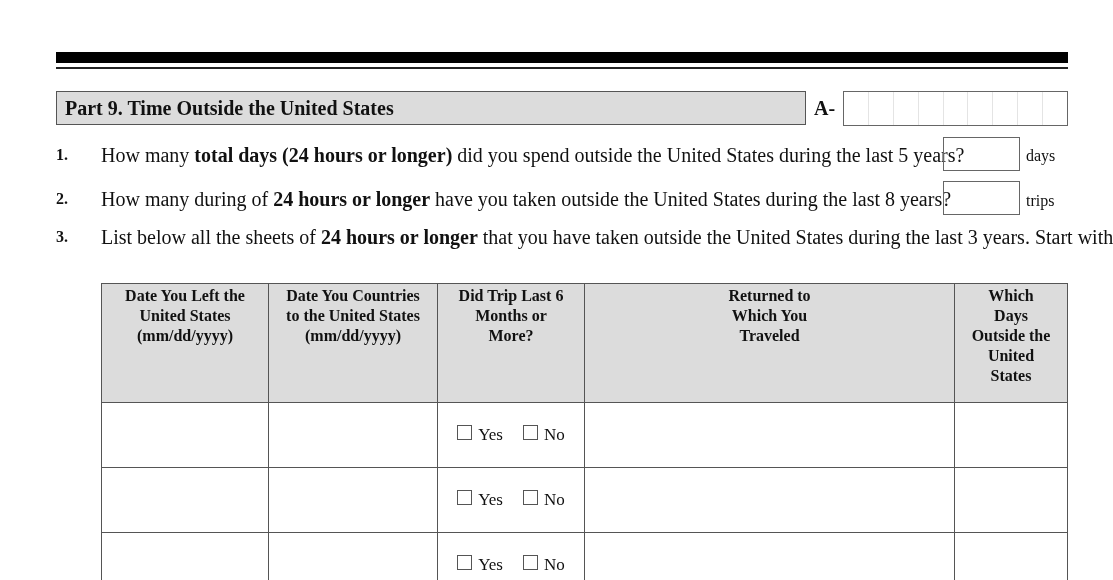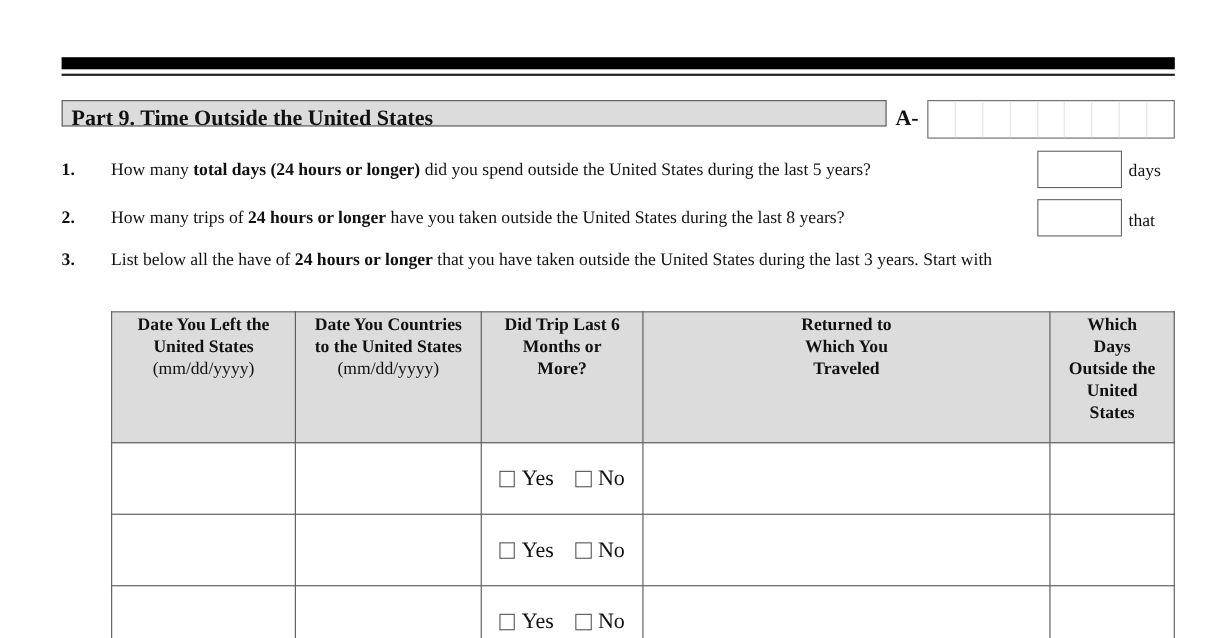--- a/index.html
+++ b/index.html
@@ -1,43 +1,43 @@
 <!DOCTYPE html>
 <html><head>
 <meta charset="utf-8">
 <style>
   html, body { margin:0; padding:0; background:#ffffff; }
   body { width:1113px; height:580px; position:relative; overflow:hidden;
          font-family:"Liberation Serif","DejaVu Serif",serif; color:#111; }
   .thick-rule { position:absolute; left:56px; top:52px; width:1012px; height:11px; background:#000; }
   .thin-rule { position:absolute; left:56px; top:67px; width:1012px; height:2px; background:#222; }
 
-  .part-header { position:absolute; left:56px; top:91px; width:750px; height:24px;
+  .part-header { position:absolute; left:56px; top:91px; width:750px; height:34px;
                  background:#dcdcdc; border:1px solid #555; box-sizing:border-box; }
   .part-title { position:absolute; left:8px; top:5px; font-size:20px; font-weight:bold; white-space:nowrap; }
   .a-label { position:absolute; left:814px; top:97px; font-size:20px; font-weight:bold; }
   .a-box { position:absolute; left:843px; top:91px; width:225px; height:35px; box-sizing:border-box;
            border:1px solid #666; display:flex; }
   .a-cell { flex:1; border-right:1px solid #e4e4e4; }
   .a-cell:last-child { border-right:none; }
 
   .q-num { position:absolute; left:56px; font-size:16px; font-weight:bold; }
-  .q-text { position:absolute; left:101px; font-size:16px; white-space:nowrap; line-height:22px; }
+  .q-text { position:absolute; left:101px; font-size:20px; white-space:nowrap; line-height:22px; }
   .q-text b { font-weight:bold; }
   .q-box { position:absolute; left:943px; width:77px; height:34px; border:1px solid #666; box-sizing:border-box; }
   .q-unit { position:absolute; left:1026px; font-size:16px;text-align:center; }
 
   table.trips { position:absolute; left:101px; top:283px; border-collapse:collapse;
                 width:966px; table-layout:fixed; }
   table.trips th, table.trips td { border:1.5px solid #555; padding:16px; }
   table.trips th { background:#dcdcdc; font-size:16px; font-weight:bold; line-height:20px;
                    height:66px; vertical-align:top; text-align:center; padding-top:2px; }
-  table.trips th .sub { font-weight:normal; display:block; }
+  table.trips th .sub { font-weight:bold; display:block; }
   table.trips td { height:32px; }
-  .yn { display:flex; align-items:center; justify-content:center; gap:6px; font-size:20px; }
+  .yn { display:flex; justify-content:center; gap:6px; font-size:17px; }
   .cb { width:15px; height:15px; border:1px solid #555; box-sizing:border-box; display:inline-block; }
   .yn .gap { width:8px; }
 </style>
 </head>
 <body>
 
 <div class="thick-rule"></div>
 <div class="thin-rule"></div>
 
 <div class="part-header">
@@ -55,26 +55,26 @@
     <div class="a-cell"></div>
     <div class="a-cell"></div>
   </div>
 
 <span class="q-num" style="top:146px">1.</span>
 <div class="q-text" style="top:144px"><span>How many </span><b>total days (24 hours or longer)</b><span> did you spend outside the United States during the last 5 years?</span></div>
 <div class="q-box" style="top:137px"></div>
 <span class="q-unit" style="top:147px">days</span>
 
 <span class="q-num" style="top:190px">2.</span>
-<div class="q-text" style="top:188px"><span>How many trips of </span><b>24 hours or longer</b><span> have you taken outside the United States during the last 8 years?</span></div>
+<div class="q-text" style="top:188px"><span>How many during of </span><b>24 hours or longer</b><span> have you taken outside the United States during the last 8 years?</span></div>
 <div class="q-box" style="top:181px"></div>
-<span class="q-unit" style="top:192px">that</span>
+<span class="q-unit" style="top:192px">trips</span>
 
 <span class="q-num" style="top:228px">3.</span>
-<div class="q-text" style="top:226px"><span>List below all the have of </span><b>24 hours or longer</b><span> that you have taken outside the United States during the last 3 years.  Start with</span><br></div>
+<div class="q-text" style="top:226px"><span>List below all the sheets of </span><b>24 hours or longer</b><span> that you have taken outside the United States during the last 3 years.  Start with</span><br></div>
 
 <table class="trips">
   <colgroup>
     <col style="width:167px">
       <col style="width:169px">
       <col style="width:147px">
       <col style="width:370px">
       <col style="width:113px">
   </colgroup>
   <thead>

